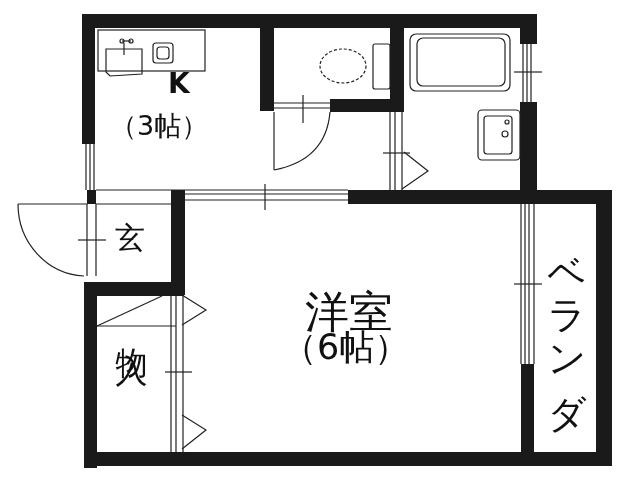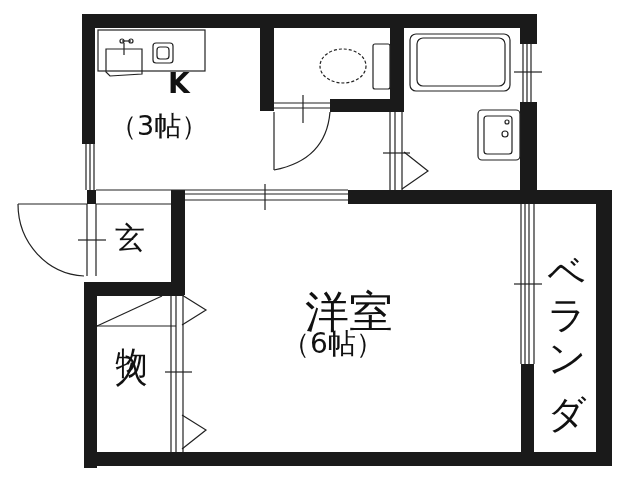--- a/index.html
+++ b/index.html
@@ -133,15 +133,15 @@
 </svg>
 
 <div class="label" style="left:168px; top:70px; font-size:28px; font-weight:bold;">K</div>
 <div class="label" style="left:110px; top:112px; font-size:27px;">（3帖）</div>
 
 <div class="label" style="left:115px; top:223px; font-size:30px;">玄</div>
 
 <div class="label vertical" style="left:116px; top:322px; font-size:32px; letter-spacing:6px;">物入</div>
 
 <div class="label" style="left:305px; top:290px; font-size:44px;text-align:right;">洋室</div>
-<div class="label" style="left:282px; top:330px; font-size:28px;">（6帖）</div>
+<div class="label" style="left:282px; top:330px; font-size:35px;">（6帖）</div>
 
 <div class="label vertical" style="left:548px; top:230px; font-size:38px; letter-spacing:2px;">ベランダ</div>
 
 </body></html>

